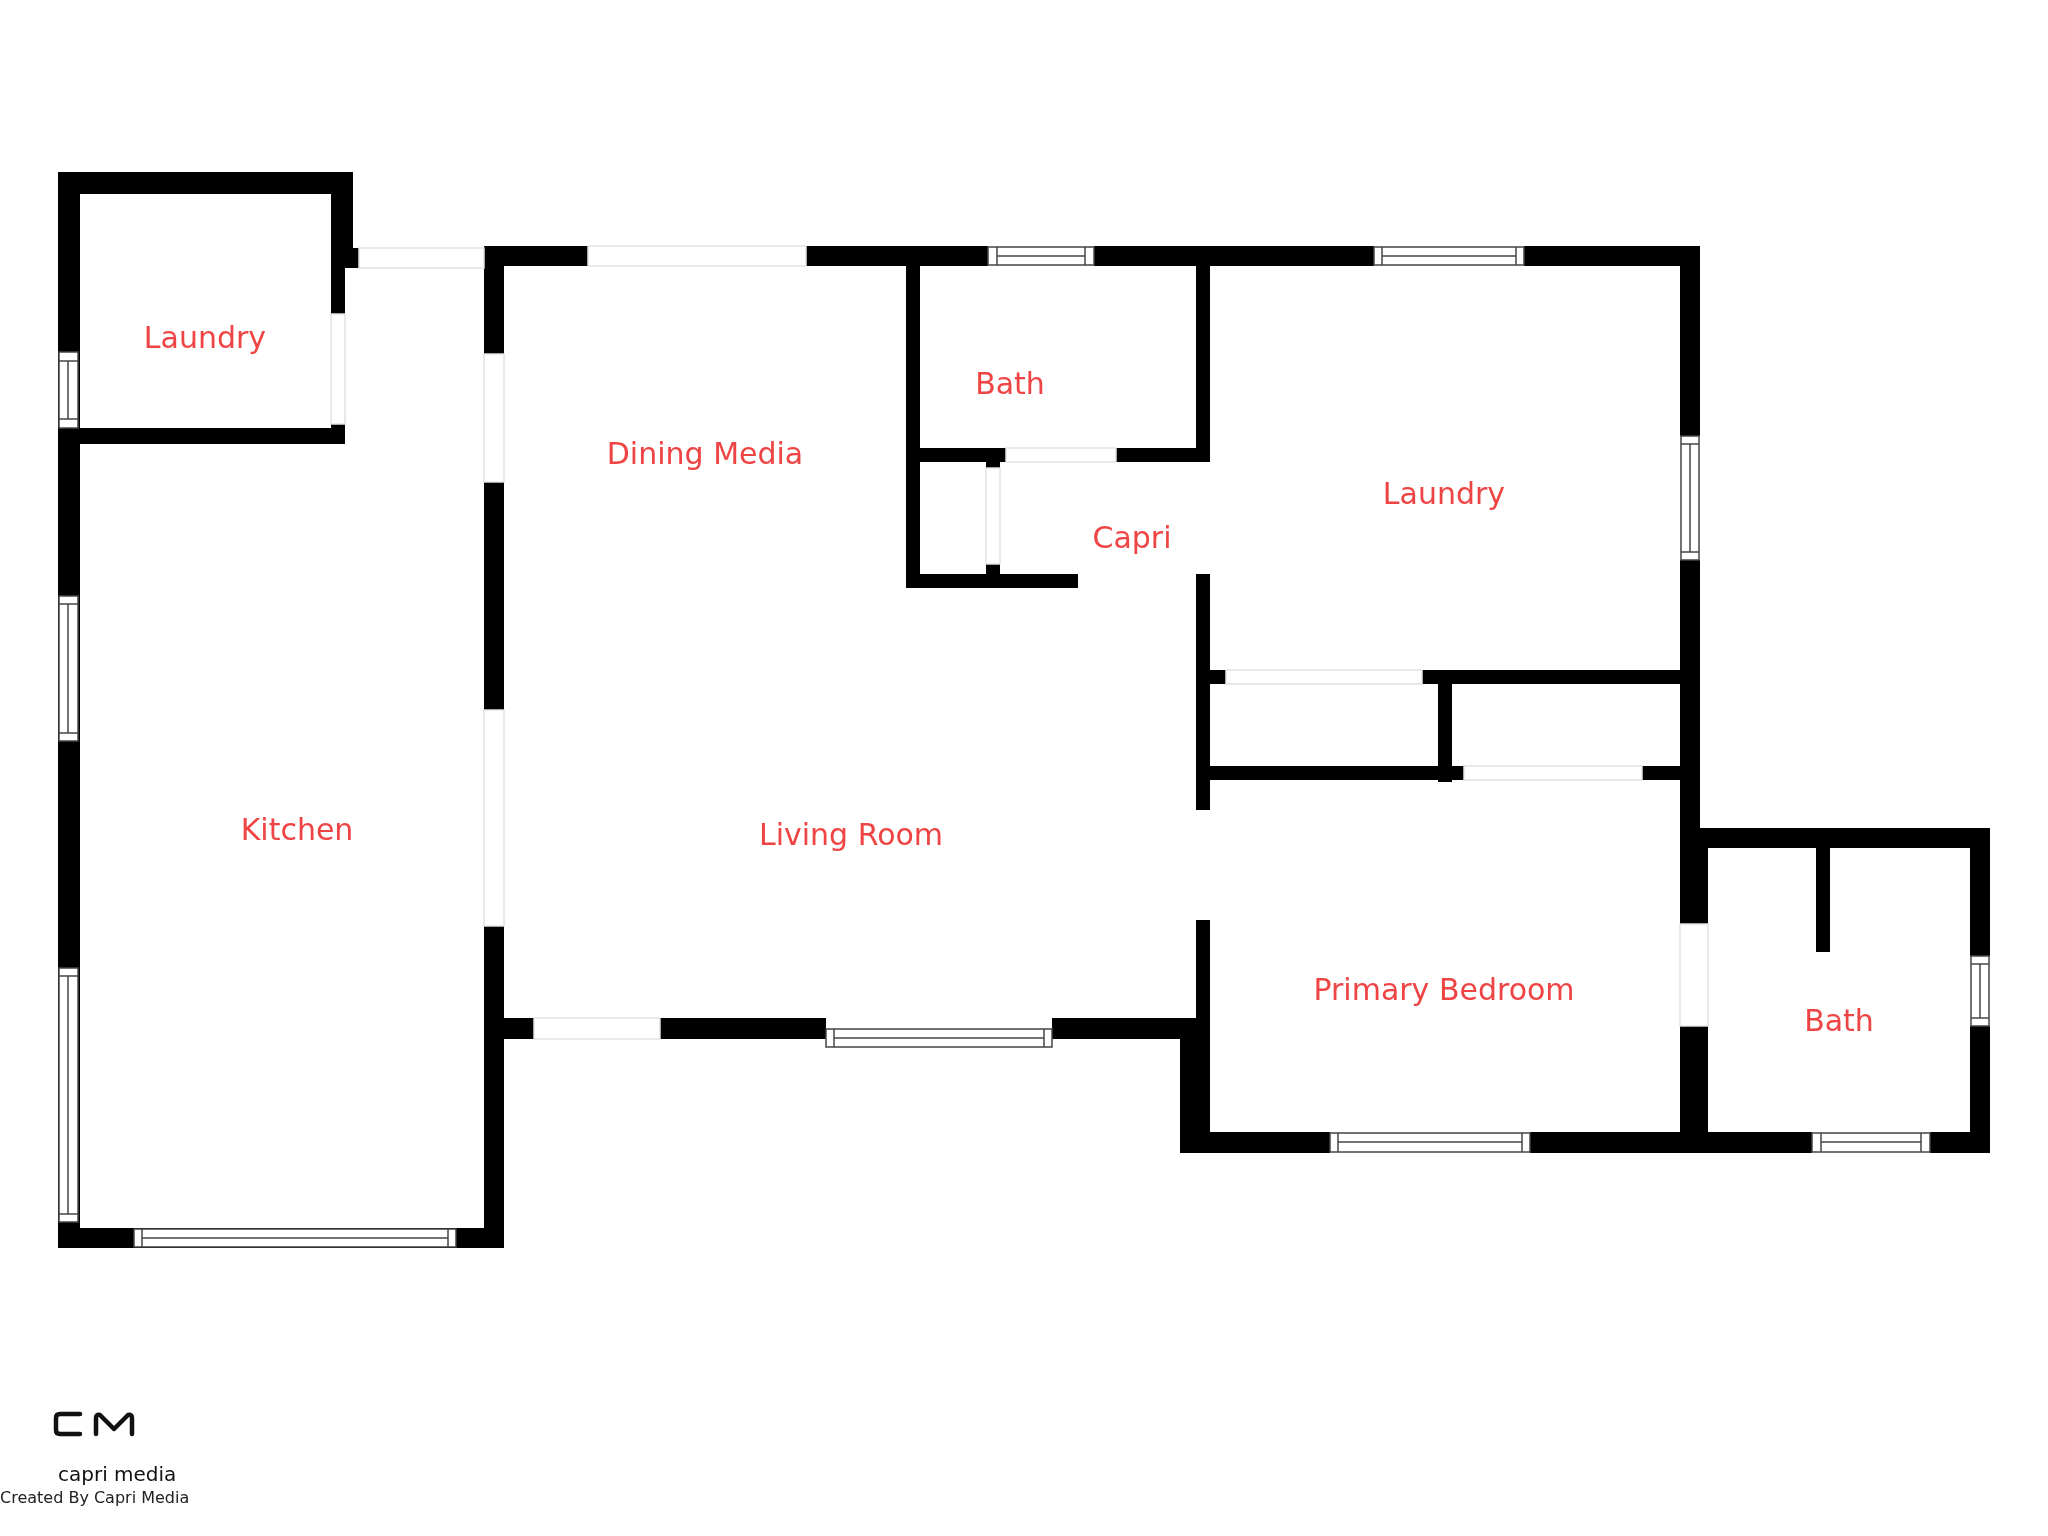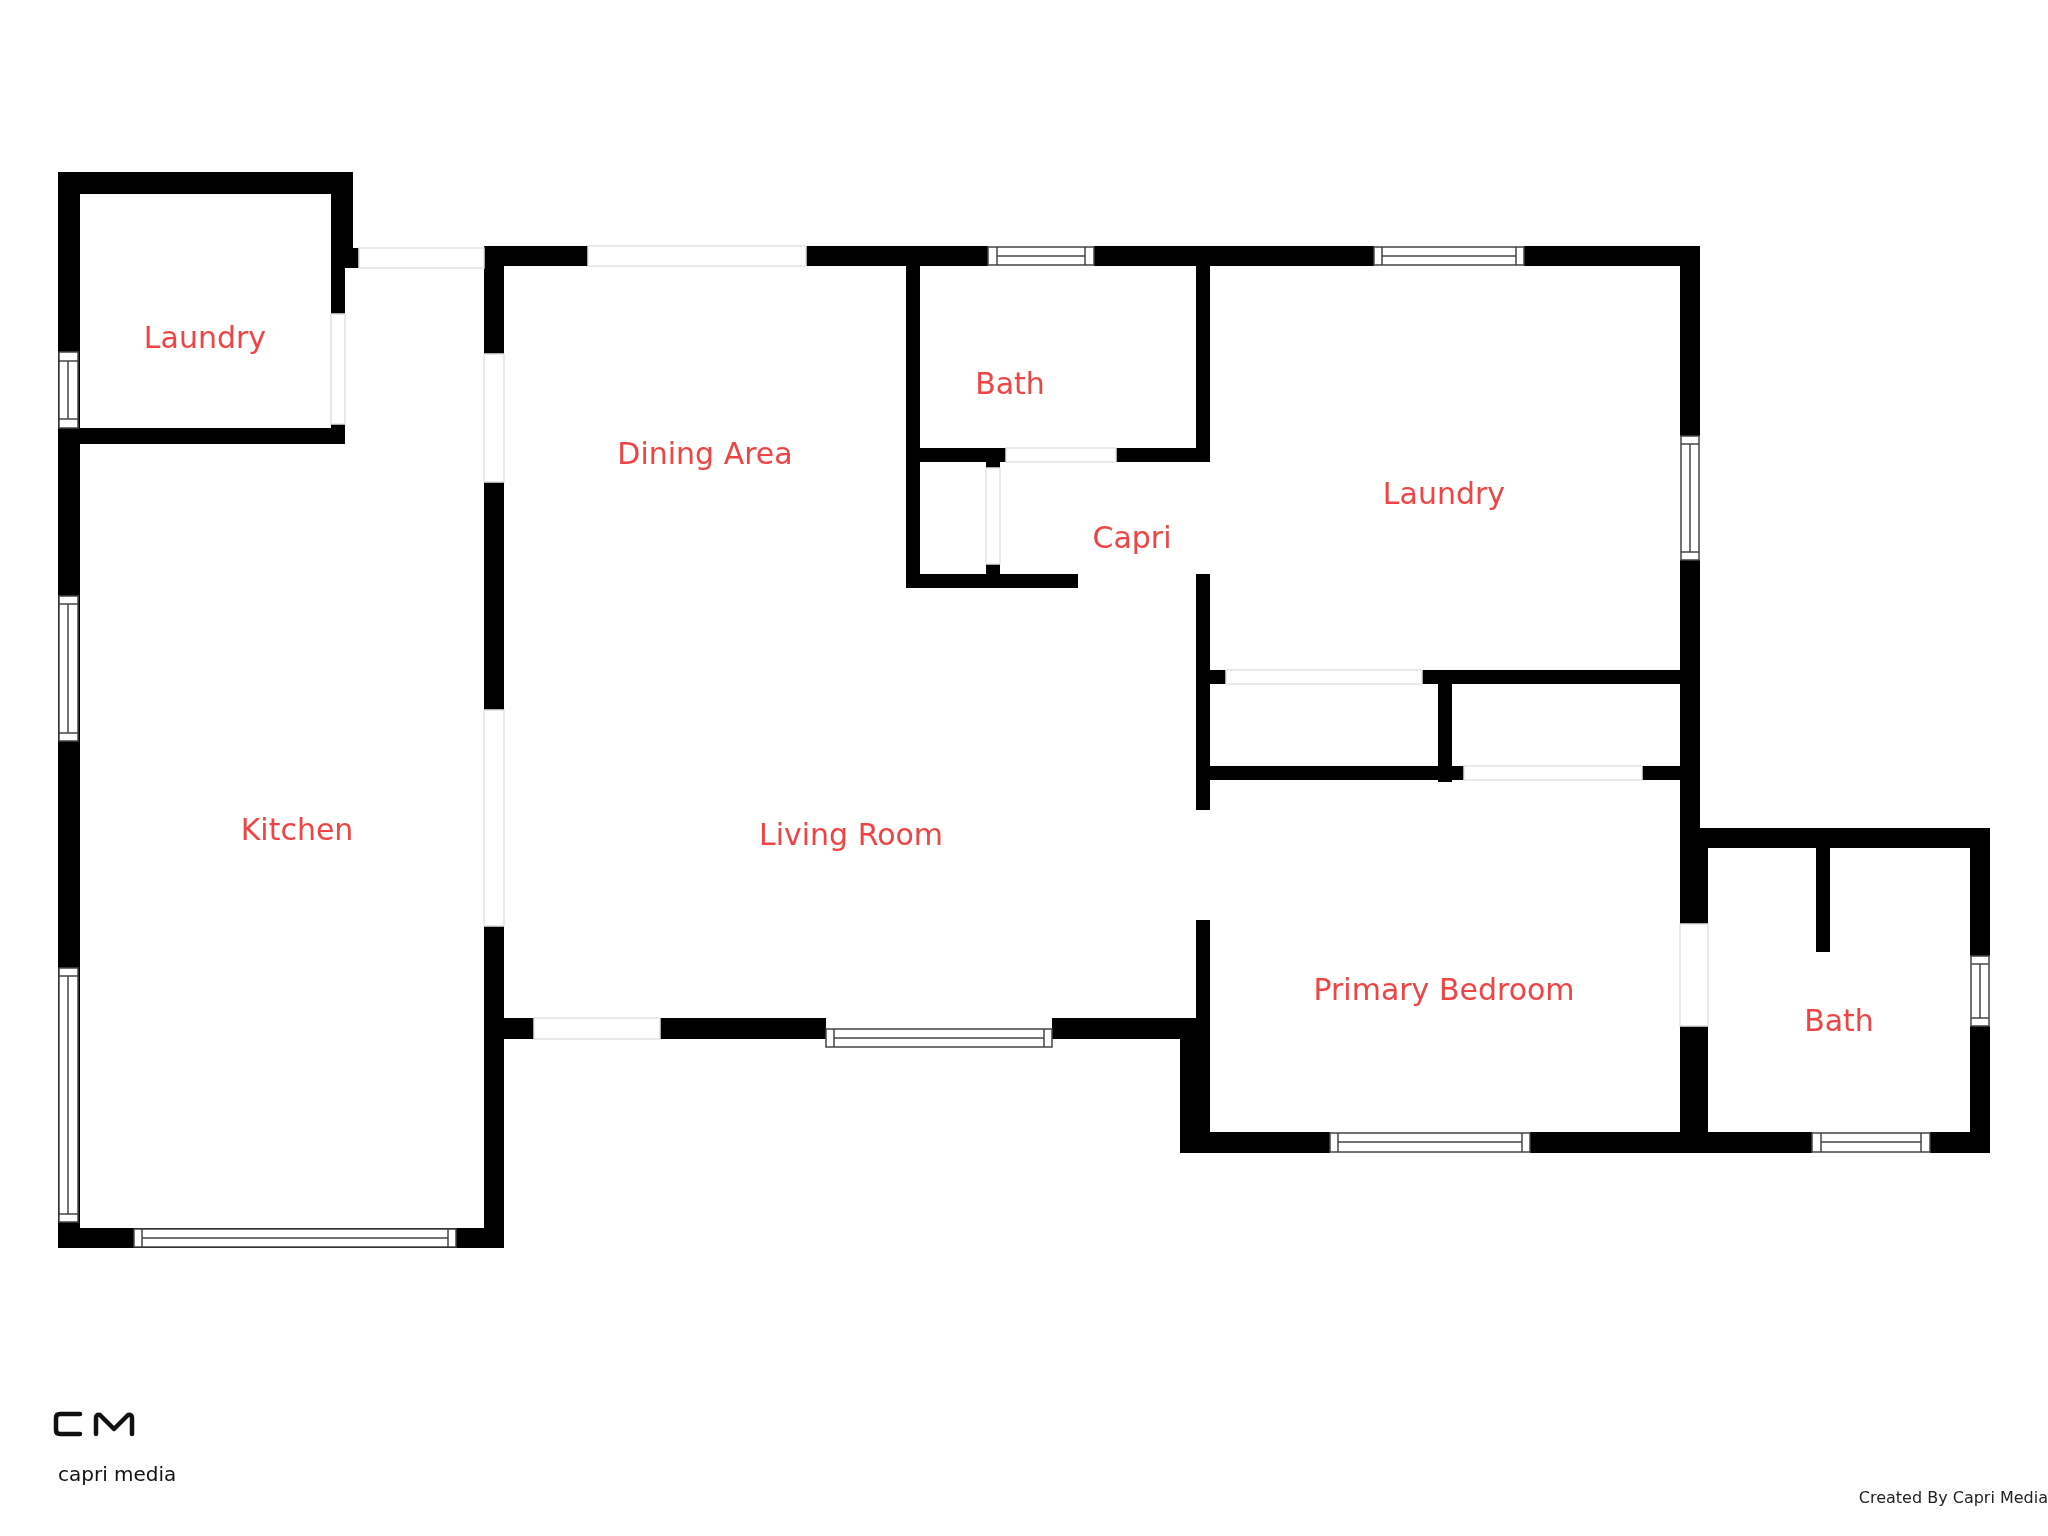--- a/index.html
+++ b/index.html
@@ -4,21 +4,21 @@
 <style>
   html, body { margin:0; padding:0; background:#ffffff; }
   body { width:2048px; height:1536px; position:relative; overflow:hidden;
          font-family: "DejaVu Sans", "Liberation Sans", sans-serif; }
   #plan { position:absolute; left:0; top:0; width:2048px; height:1536px; }
   .room-label { position:absolute; transform:translate(-50%,-50%);
                 font-size:30px; color:#ef4444; white-space:nowrap; }
   .logo { position:absolute; left:50px; top:1410px; }
   .logo-mark { display:block; }
   .logo-text { position:absolute; left:0; top:52px; font-size:20px; color:#111; white-space:nowrap;margin-left:8px; }
-  .footer { position:absolute; left:0; width:2048px; top:1488px; text-align:right;
+  .footer { position:absolute; left:0; width:2048px; top:1488px; text-align:left;
             font-size:16px; color:#222; }
 </style>
 </head>
 <body>
 
 <svg id="plan" viewBox="0 0 2048 1536" xmlns="http://www.w3.org/2000/svg">
   <g fill="#000">
 
     <rect x="58" y="172" width="295" height="22"></rect>
     <rect x="58" y="172" width="22" height="1076"></rect>
@@ -145,21 +145,21 @@
     <rect x="1006" y="448" width="110" height="14"></rect>
     <rect x="986" y="468" width="14" height="96"></rect>
     <rect x="1226" y="670" width="196" height="14"></rect>
     <rect x="1464" y="766" width="178" height="14"></rect>
     <rect x="1680" y="924" width="28" height="102"></rect>
   </g>
 </svg>
 
 <div class="room-label" style="left:205px;top:337px">Laundry</div>
 <div class="room-label" style="left:297px;top:829px">Kitchen</div>
-<div class="room-label" style="left:705px;top:453px">Dining Area</div>
+<div class="room-label" style="left:705px;top:453px">Dining Media</div>
 <div class="room-label" style="left:851px;top:834px">Living Room</div>
 <div class="room-label" style="left:1010px;top:383px">Bath</div>
 <div class="room-label" style="left:1132px;top:537px">Capri</div>
 <div class="room-label" style="left:1444px;top:493px">Laundry</div>
 <div class="room-label" style="left:1444px;top:989px">Primary Bedroom</div>
 <div class="room-label" style="left:1839px;top:1020px">Bath</div>
 
 <div class="logo">
   <svg class="logo-mark" width="100" height="30" viewBox="0 0 100 30">
     <path d="M30 4 H10 Q6 4 6 8 V20 Q6 24 10 24 H30" fill="none" stroke="#111" stroke-width="4.5" stroke-linecap="round"></path>

